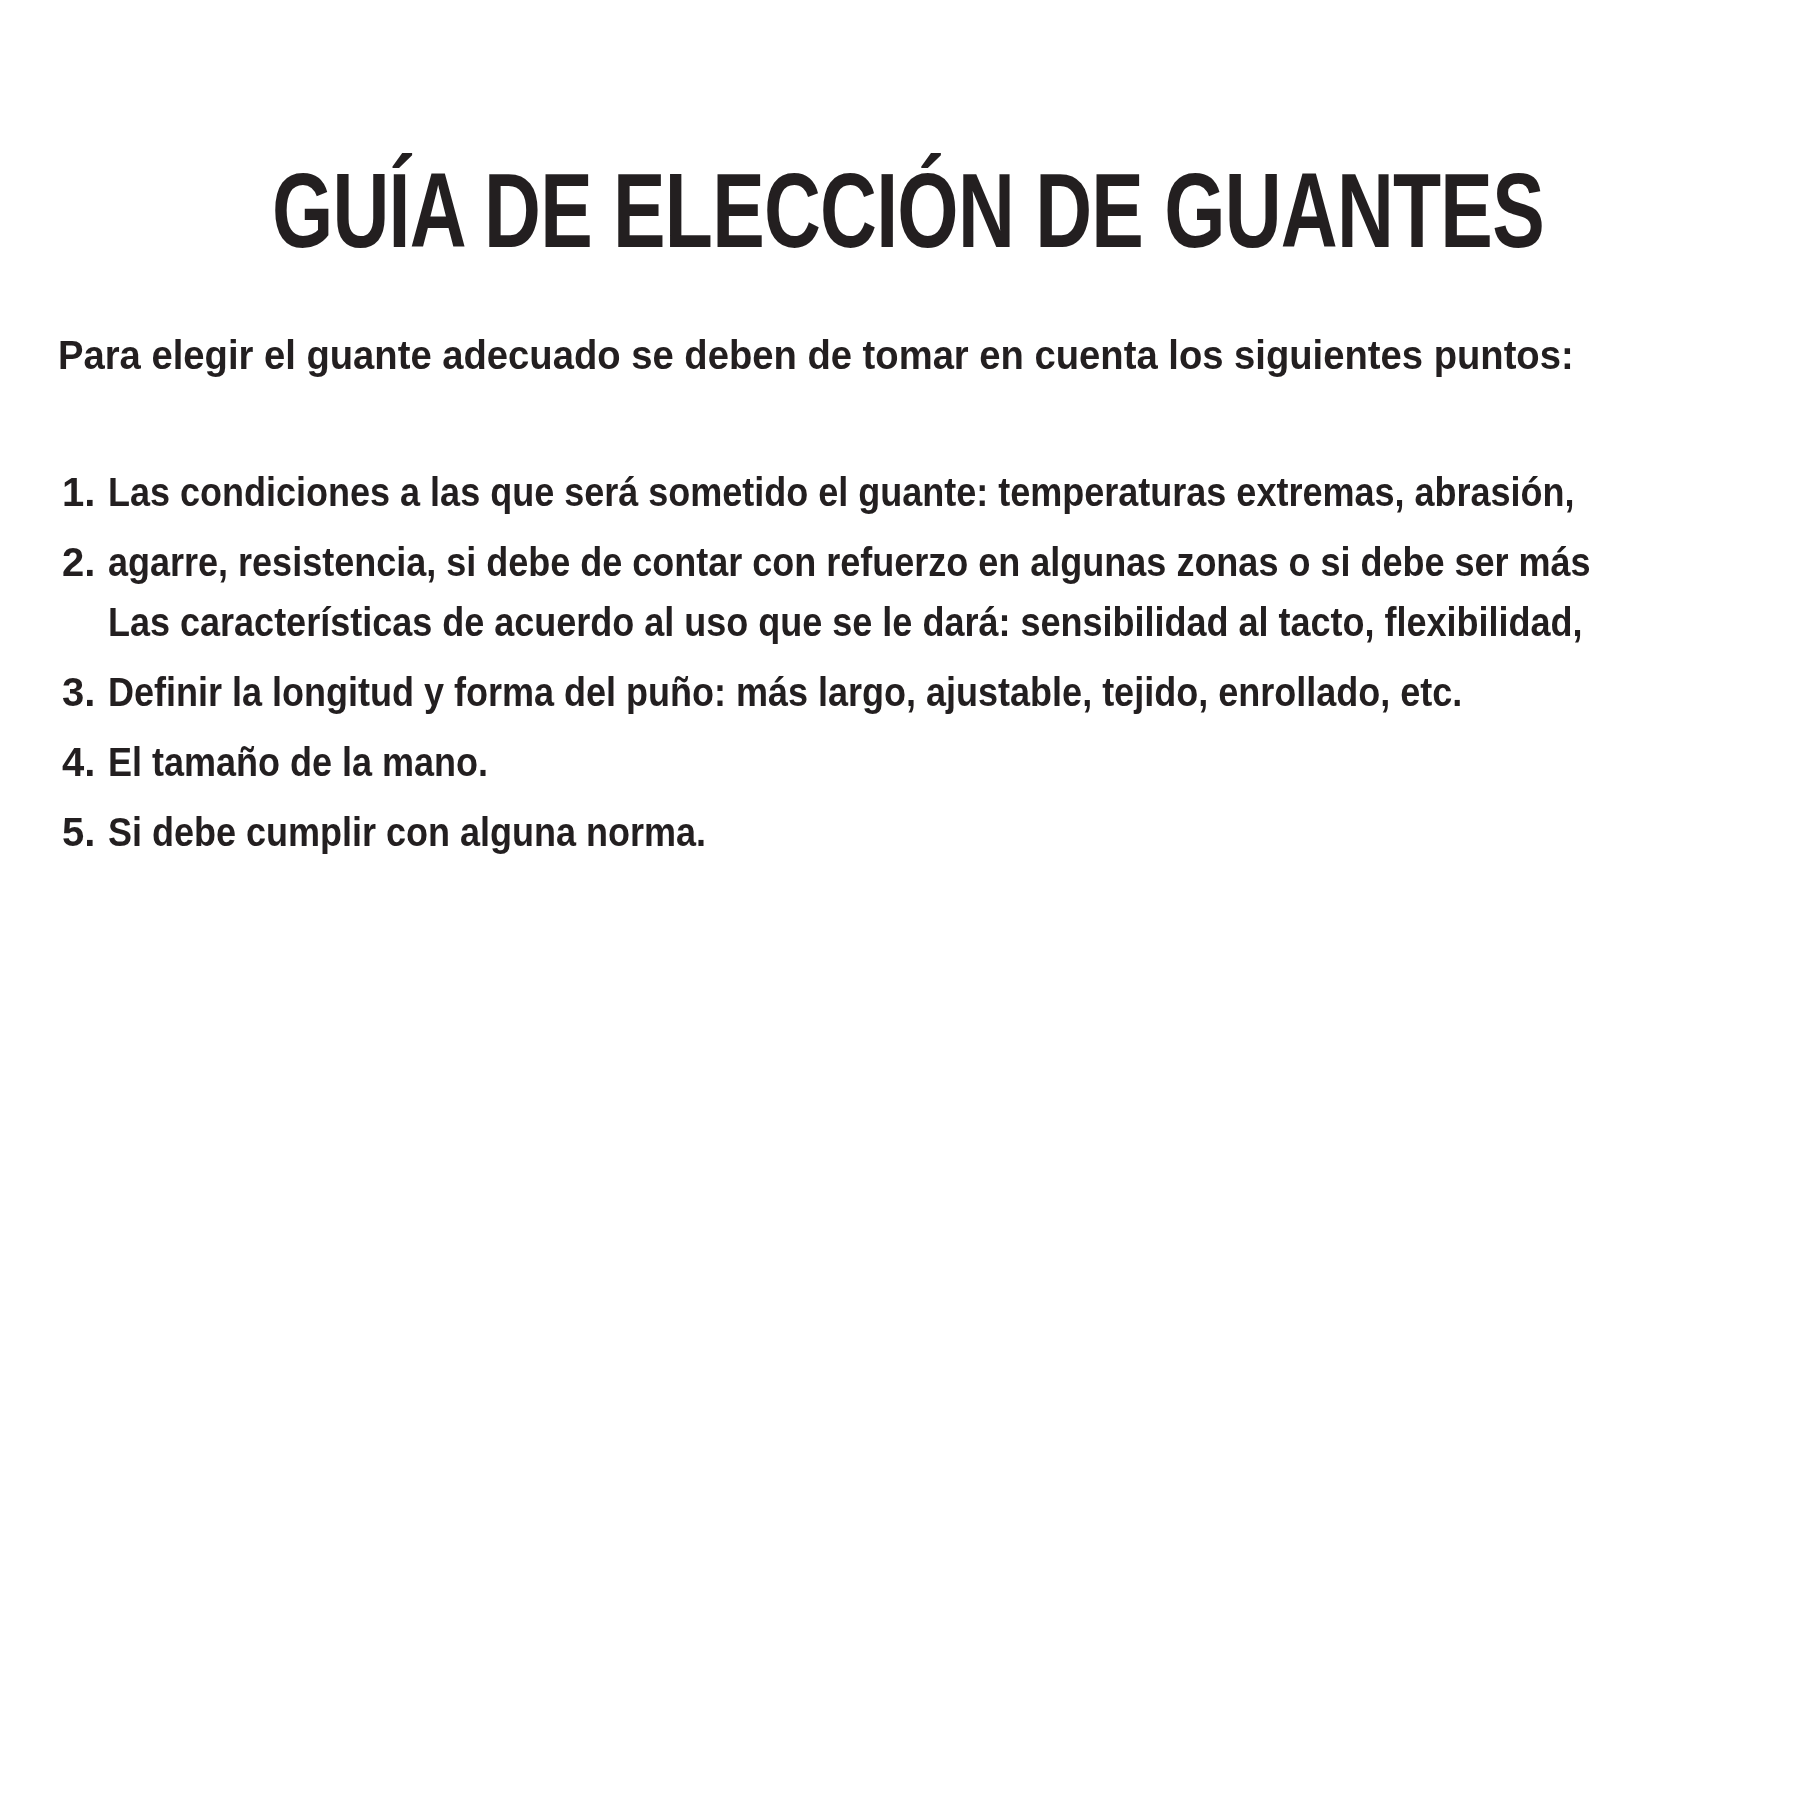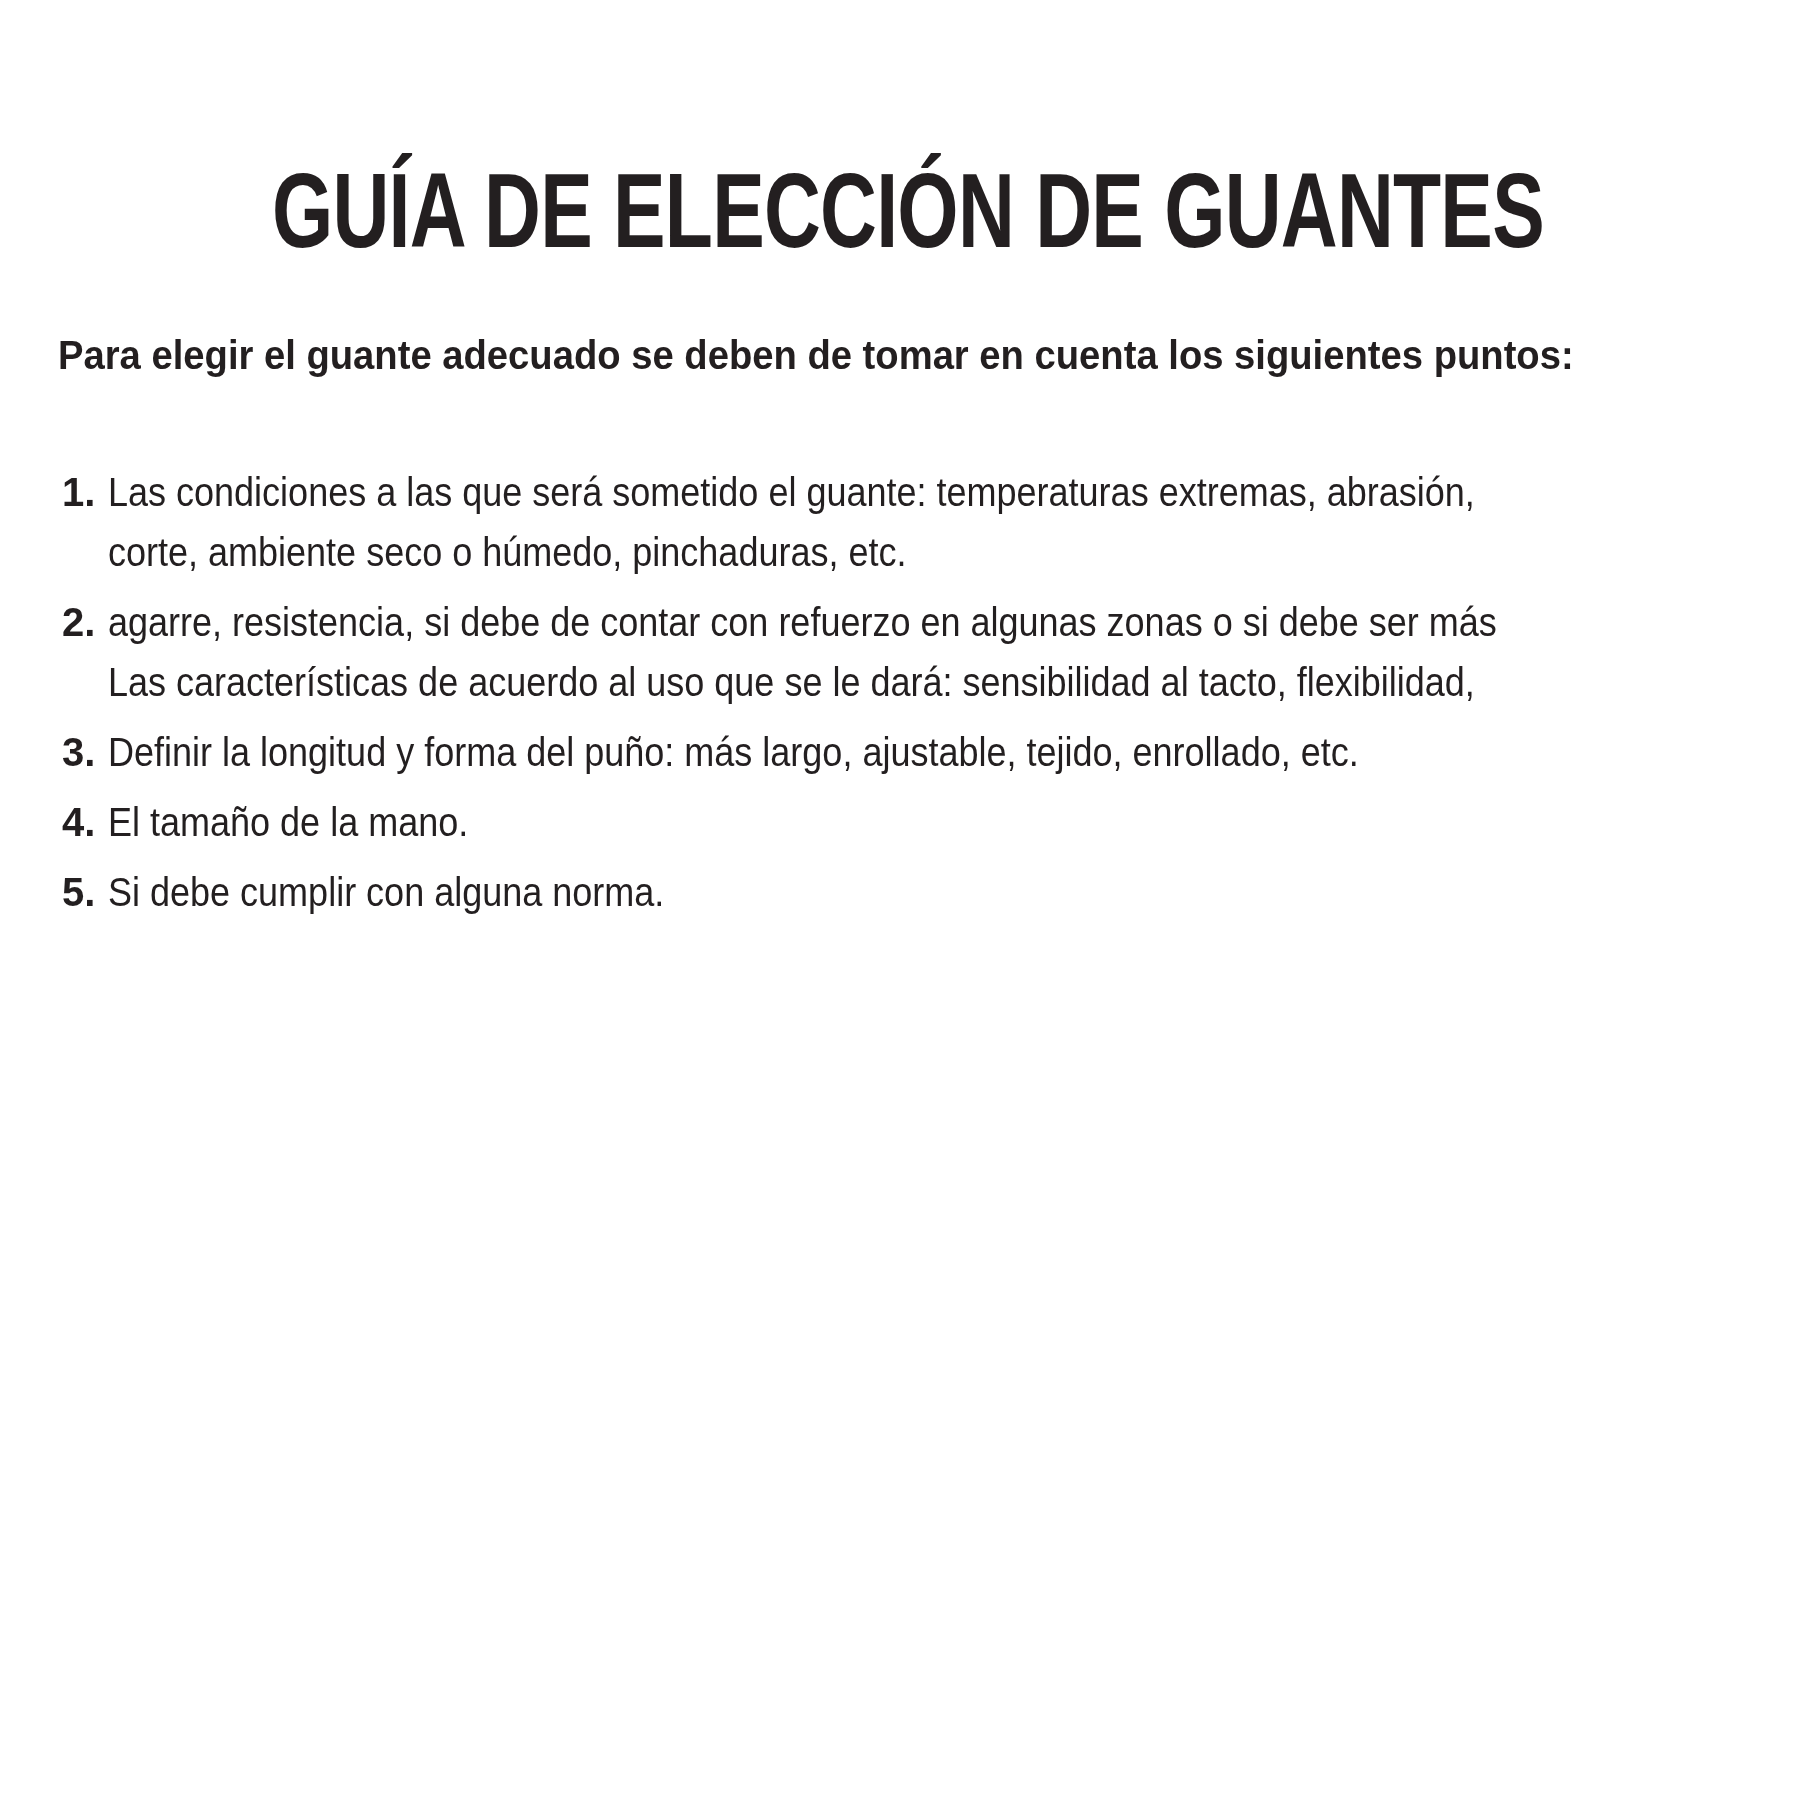--- a/index.html
+++ b/index.html
@@ -53,21 +53,21 @@
   .item {
     display: flex;
     margin-bottom: 10px;
   }
   .num {
     flex: 0 0 46px;
     font-weight: 700;
     font-size: 40px;
     line-height: 60px;
   }
-  .lines { flex: 1; min-width: 0; }
+  .lines { flex: 1; min-width: 0; font-weight: bold; }
   .line {
     font-size: 40px;
     line-height: 60px;
     white-space: nowrap;
   }
   .line .cond {
     display: inline-block;
     transform: scaleX(0.9);
     transform-origin: 0 50%;
   }
@@ -84,21 +84,20 @@
   <div class="intro">
     <span class="cond">Para elegir el guante adecuado se deben de tomar en cuenta los siguientes puntos:</span>
   </div>
 
   <div class="list">
 
     <div class="item">
       <div class="num">1.</div>
       <div class="lines">
         <div class="line"><span class="cond">Las condiciones a las que será sometido el guante: temperaturas extremas, abrasión,</span></div>
-        <div class="line"><span class="cond">corte, ambiente seco o húmedo, pinchaduras, etc.</span></div>
       </div>
     </div>
 
     <div class="item">
       <div class="num">2.</div>
       <div class="lines">
         <div class="line"><span class="cond">agarre, resistencia, si debe de contar con refuerzo en algunas zonas o si debe ser más</span></div>
         <div class="line"><span class="cond">Las características de acuerdo al uso que se le dará: sensibilidad al tacto, flexibilidad,</span></div>
       </div>
     </div>

